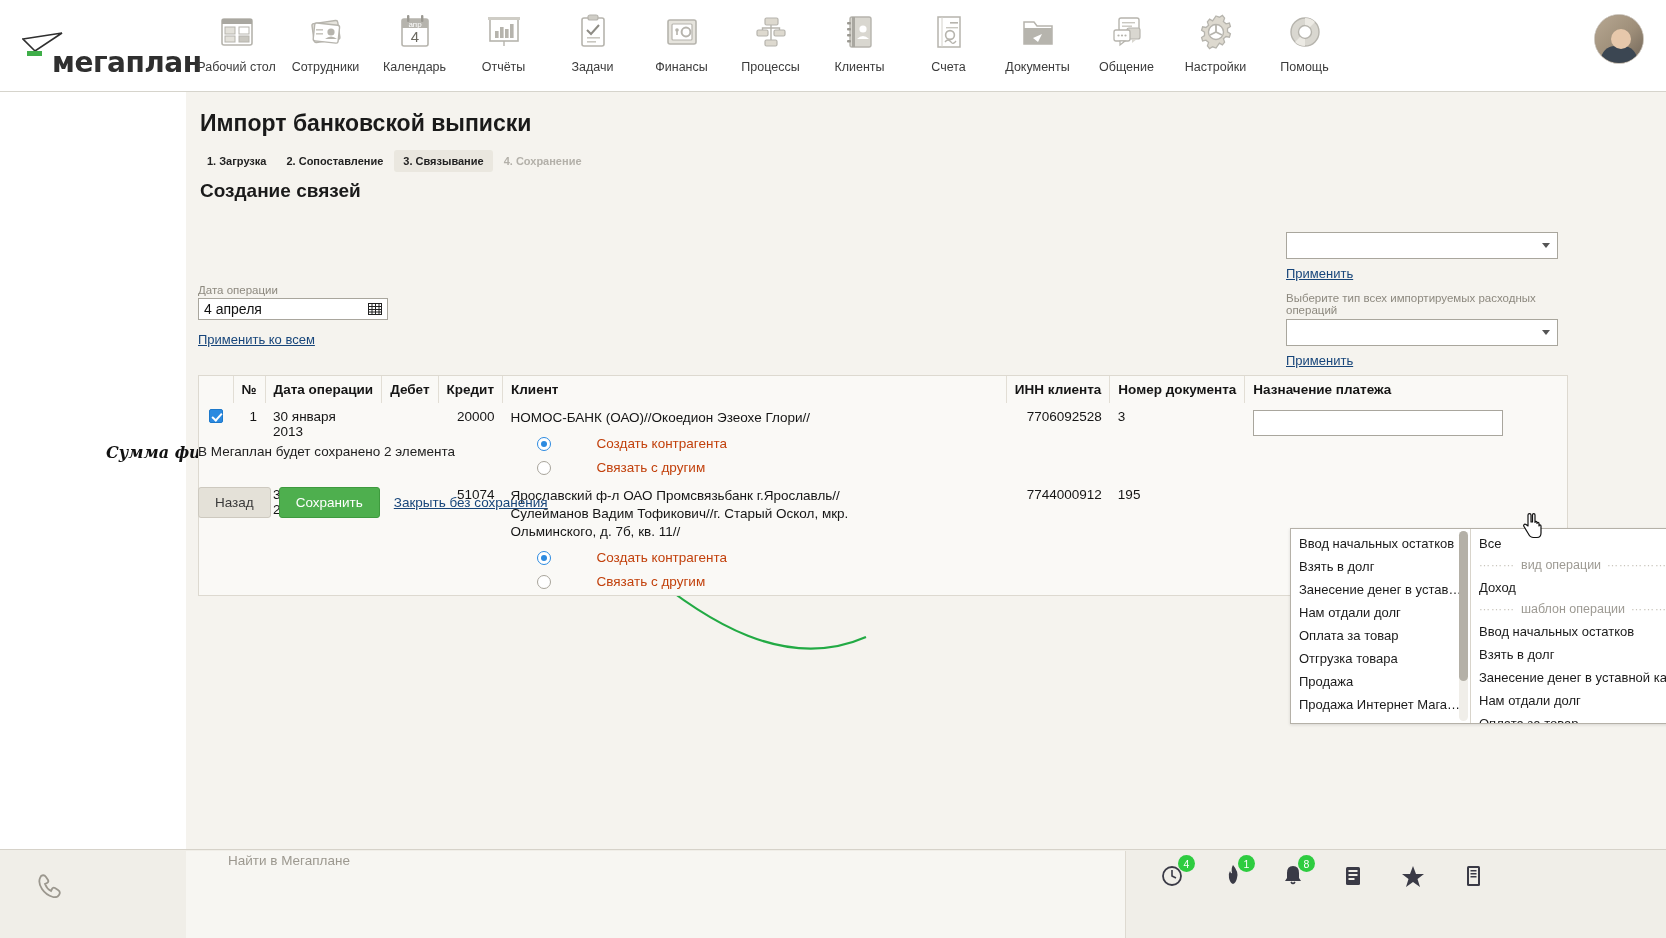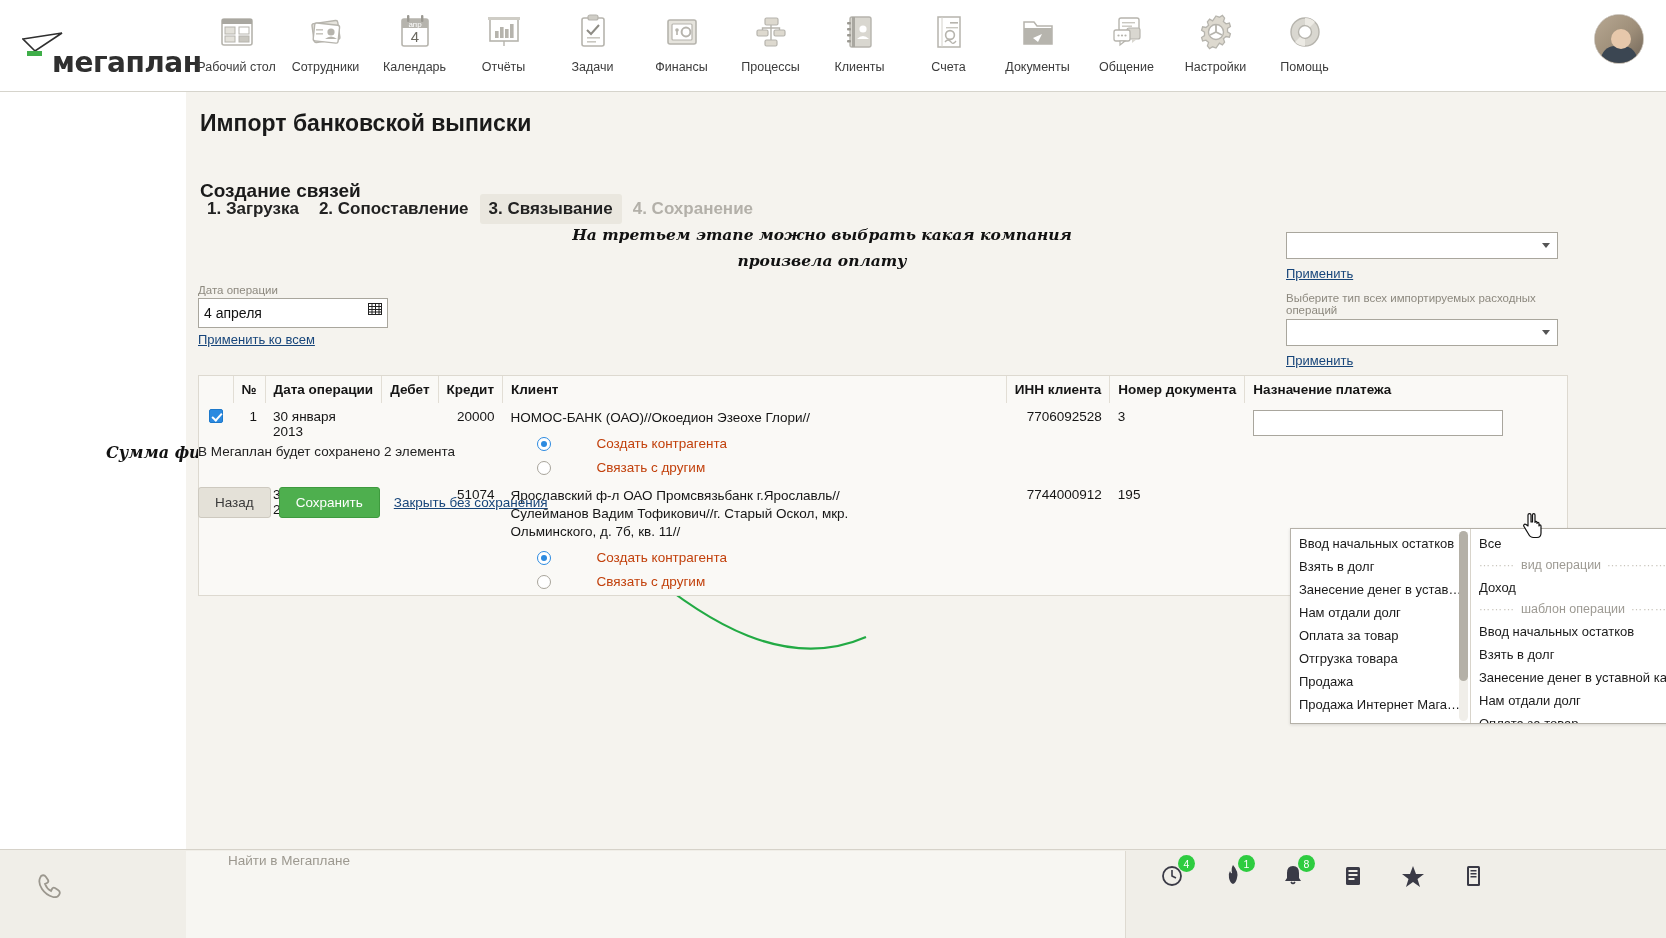--- a/index.html
+++ b/index.html
@@ -66,22 +66,22 @@
     background:#f5f3ee;
   }
 
   h1#page-title {
     margin:0; position:absolute; left:14px; top:18px;
     font-size:23px; font-weight:700; color:#1a1a1a;
     font-family:"Liberation Sans", sans-serif;
   }
   #stepper { position:absolute; left:12px; top:58px; display:flex; gap:2px; }
   .step {
-    font-size:17px; font-weight:700; color:#222; padding:5px 9px;
-    border-radius:3px; cursor:pointer; white-space:nowrap;margin-top:44px;
+    font-size:11px; font-weight:700; color:#222; padding:5px 9px;
+    border-radius:3px; cursor:pointer; white-space:nowrap;
   }
   .step.active { background:#eae7df; }
   .step.disabled { color:#b3b0a9; font-weight:700; cursor:default; }
 
   h2#section-title {
     margin:0; position:absolute; left:14px; top:88px;
     font-size:19px; font-weight:700; color:#1a1a1a;
   }
 
   
@@ -94,21 +94,21 @@
   #ann-top  { left:386px; top:130px; width:500px; }
   #ann-left { left:-80px; top:348px; width:300px; text-align:left; font-size:16px;}
   #ann-mid  { left:492px; top:420px; width:400px; text-align:center;}
 
   svg.arrowlayer { position:absolute; left:0; top:0; width:1480px; height:757px; pointer-events:none; }
 
   
   #dateblock { position:absolute; left:12px; top:192px; width:200px; }
   #dateblock .flabel { font-size:11.5px; color:#8d897f; margin-bottom:2px; }
   #dateinput {
-    width:190px; height:30px; border:1px solid #a9a69d; background:#fff;
+    width:190px; height:22px; border:1px solid #a9a69d; background:#fff;
     font-size:14px; color:#111; padding:1px 24px 1px 5px; outline:none;
     font-family:"Liberation Sans", sans-serif;
   }
   #datewrap { position:relative; width:190px; }
   #cal-icon {
     position:absolute; right:5px; top:3px; width:15px; height:15px;
     cursor:pointer;
   }
   .linklike {
     color:#17457a; font-size:13px; text-decoration:underline; cursor:pointer;
@@ -433,22 +433,20 @@
 
   <div id="stepper">
     <div class="step">1. Загрузка</div>
     <div class="step">2. Сопоставление</div>
     <div class="step active">3. Связывание</div>
     <div class="step disabled">4. Сохранение</div>
   </div>
 
   <h2 id="section-title">Создание связей</h2>
 
-  <div class="ann" id="ann-top">На третьем этапе можно выбрать какая компания
-произвела оплату</div>
   <div class="ann" id="ann-left">Сумма финансовой операции</div>
   <div class="ann" id="ann-mid">Если в базе клиента нет, можно создать
 новый контакт или связать
 с существующим</div>
 
   <svg class="arrowlayer">
     <defs>
       <marker id="ah" markerWidth="9" markerHeight="9" refX="4" refY="4.5" orient="auto">
         <path d="M0 0 L9 4.5 L0 9 Z" fill="#22aa44"></path>
       </marker>

